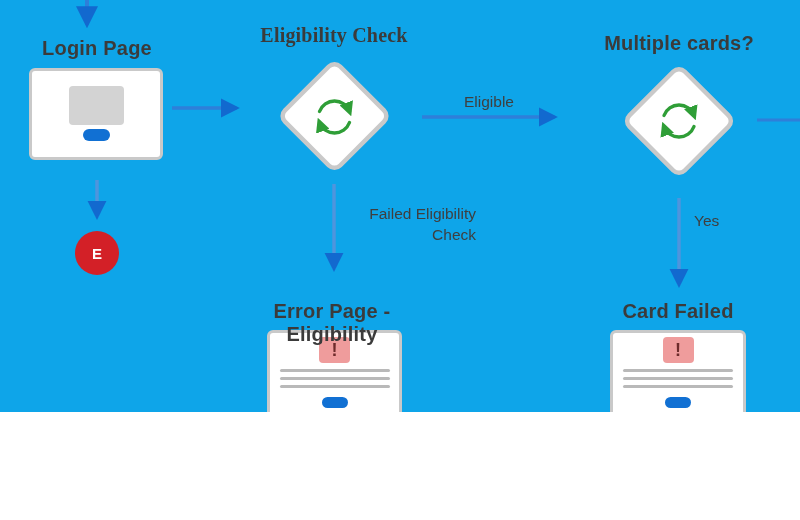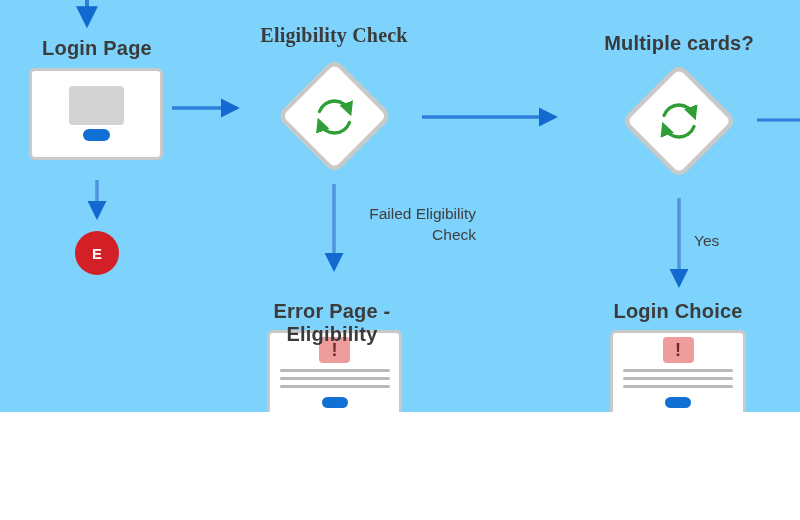--- a/index.html
+++ b/index.html
@@ -1,18 +1,18 @@
 <!DOCTYPE html>
 <html><head>
 <meta charset="utf-8">
 <style>
   html,body{margin:0;padding:0;}
   #canvas{
     position:relative;width:800px;height:412px;overflow:hidden;
-    background:#7dd3fc;font-family:"Liberation Sans",sans-serif;
+    background:#0ea5e9;font-family:"Liberation Sans",sans-serif;
   }
   #edges{position:absolute;left:0;top:0;z-index:1;}
   .node-title{
     position:absolute;z-index:3;text-align:center;
     font-size:20px;font-weight:700;color:#3b3b3b;letter-spacing:.2px;
   }
   .edge-label{
     position:absolute;z-index:3;text-align:center;
     font-size:15.5px;font-weight:400;color:#3f3f3f;line-height:1.35;
   }
@@ -81,24 +81,25 @@
     <g transform="translate(679 121)">
       <path d="M -15 -5.5 A 16 16 0 0 1 15 -5.5" stroke="#2f9e37" stroke-width="3.4" fill="none" stroke-linecap="round" marker-end="url(#gh)"></path>
       <path d="M 15 5.5 A 16 16 0 0 1 -15 5.5" stroke="#2f9e37" stroke-width="3.4" fill="none" stroke-linecap="round" marker-end="url(#gh)"></path>
     </g>
   </svg>
 
   <div class="node-title" style="left:17px;top:37px;width:160px;">Login Page</div>
   <div class="node-title" style="left:244px;top:24px;width:180px;font-family:Liberation Serif, serif;">Eligibility Check</div>
   <div class="node-title" style="left:589px;top:32px;width:180px;">Multiple cards?</div>
   <div class="node-title" style="left:232px;top:300px;width:200px;">Error Page - Eligibility</div>
-  <div class="node-title" style="left:578px;top:300px;width:200px;">Login Choice</div>
+  <div class="node-title" style="left:578px;top:300px;width:200px;">Card Failed</div>
 
+  <div class="edge-label" style="left:429px;top:92px;width:120px;">Eligible</div>
   <div class="edge-label" style="left:344px;top:204px;width:132px;text-align:right;">Failed Eligibility Check</div>
-  <div class="edge-label" style="left:694px;top:211px;width:44px;text-align:left;margin-top:20px;">Yes</div>
+  <div class="edge-label" style="left:694px;top:211px;width:44px;text-align:left;">Yes</div>
 
   <div class="page-box" style="left:29px;top:68px;width:134px;height:92px;">
     <div class="screen-rect"></div>
     <div class="btn-pill"></div>
   </div>
 
   <div class="page-box" style="left:267px;top:330px;width:135px;height:92px;">
     <div class="warning-box">!</div>
     <div class="text-lines">
       <div class="text-line"></div>

